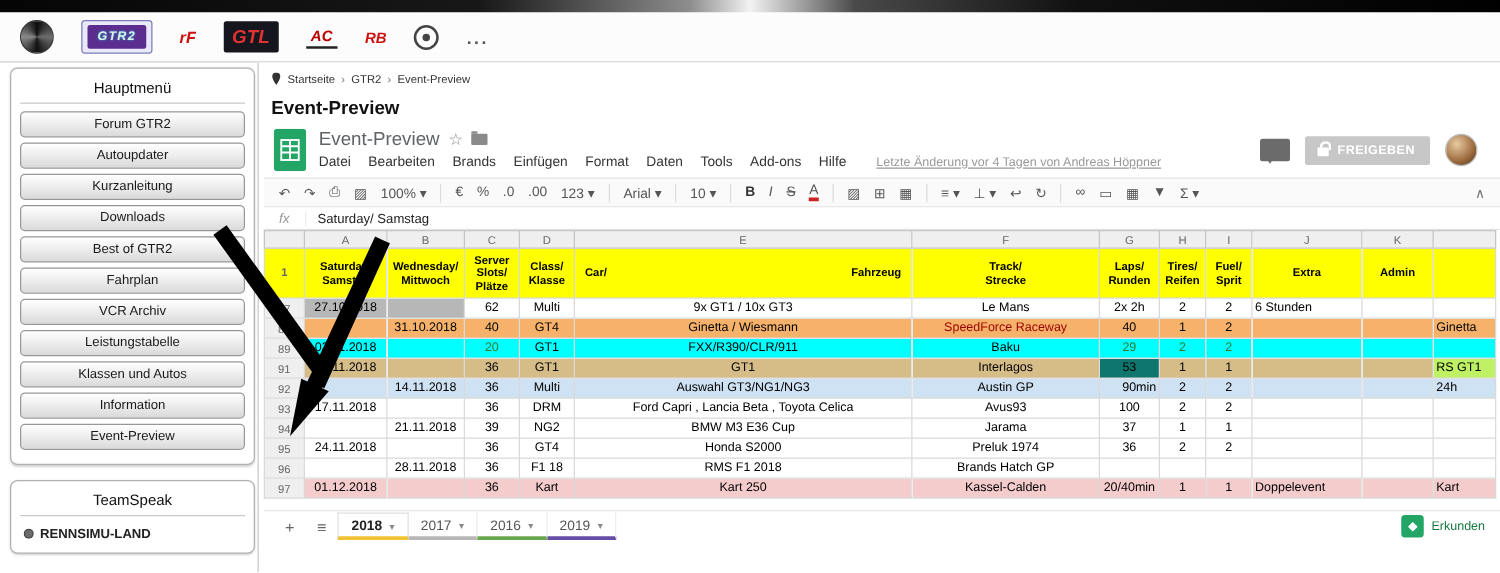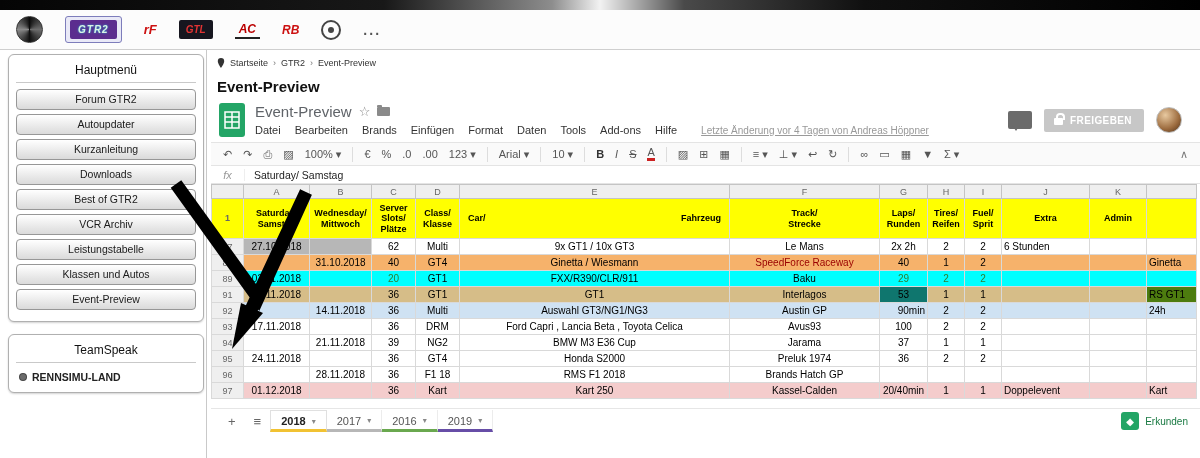--- a/index.html
+++ b/index.html
@@ -11,21 +11,21 @@
   .banner { height:10px; background:linear-gradient(90deg,#050505 0%,#181818 32%,#8d8d8d 46%,#f2f2f2 50%,#4a4a4a 57%,#101010 72%,#000 100%); }
 
   
   .logo-bar { height:40px; background:#fcfcfc; border-bottom:1px solid #cfcfcf; display:flex; align-items:center; gap:22px; padding-left:16px; }
   .logo-frame { display:flex; align-items:center; justify-content:center; }
   .logo-frame.selected { border:1px solid #7d7dbb; background:#e9e9f7; padding:3px 4px; border-radius:3px; }
   .logo-tile { display:flex; align-items:center; justify-content:center; font-weight:bold; }
   .style-spiral { width:27px; height:27px; border-radius:50%; background:conic-gradient(#0c0c0c,#6d6d6d,#101010,#8a8a8a,#0c0c0c); border:1px solid #333; }
   .style-gtr2 { background:#5b2d8f; color:#d9f3e4; font-size:10px; font-style:italic; letter-spacing:1px; padding:4px 8px; border-radius:2px; text-shadow:0 0 2px #2bd; }
   .style-rfactor { color:#cc1111; font-style:italic; font-size:13px; }
-  .style-gtl { background:#16161f; color:#e23333; font-size:10px; font-style:italic; padding:4px 7px; border-radius:2px; }
+  .style-gtl { background:#16161f; color:#e23333; font-size:15px; font-style:italic; padding:4px 7px; border-radius:2px; }
   .style-ac { color:#bb0000; font-style:italic; font-size:12px; border-bottom:2px solid #222; padding:1px 4px; }
   .style-rbr { color:#cc1111; font-style:italic; font-size:12px; }
   .style-wheel { width:20px; height:20px; border:2px solid #444; border-radius:50%; position:relative; }
   .style-wheel::after { content:''; position:absolute; left:5px; top:5px; width:6px; height:6px; background:#444; border-radius:50%; }
   .style-more { color:#555; font-size:14px; letter-spacing:2px; }
 
   
   .sidebar { position:absolute; left:8px; top:54px; width:196px; }
   .side-box { border:1px solid #b0b0b0; border-radius:6px; background:#fff; padding:5px 7px 7px; margin-bottom:12px; box-shadow:0 1px 2px rgba(0,0,0,.18); }
   .side-title { text-align:center; font-weight:normal; font-size:12px; color:#111; padding:3px 0 5px; border-bottom:1px solid #c9c9c9; margin-bottom:6px; }
@@ -127,23 +127,25 @@
 
   <aside class="sidebar">
     <div class="side-box">
       <div class="side-title">Hauptmenü</div>
       <div id="main-menu-items">
           <div class="menu-btn">Forum GTR2</div>
           <div class="menu-btn">Autoupdater</div>
           <div class="menu-btn">Kurzanleitung</div>
           <div class="menu-btn">Downloads</div>
           <div class="menu-btn">Best of GTR2</div>
+          <div class="menu-btn">Fahrplan</div>
           <div class="menu-btn">VCR Archiv</div>
           <div class="menu-btn">Leistungstabelle</div>
           <div class="menu-btn">Klassen und Autos</div>
+          <div class="menu-btn">Information</div>
           <div class="menu-btn">Event-Preview</div>
         </div>
     </div>
     <div class="side-box">
       <div class="side-title">TeamSpeak</div>
       <div id="teamspeak-items">
           <div class="ts-item bold">
             <span class="dot" style="background: rgb(107, 107, 107);"></span>
             <span>RENNSIMU-LAND</span>
           </div>
@@ -357,21 +359,21 @@
               <td style="background: rgb(214, 189, 136);"></td>
               <td style="background: rgb(214, 189, 136);">36</td>
               <td style="background: rgb(214, 189, 136);">GT1</td>
               <td style="background: rgb(214, 189, 136);">GT1</td>
               <td style="background: rgb(214, 189, 136);">Interlagos</td>
               <td style="background: #0f766e;">53</td>
               <td style="background: rgb(214, 189, 136);">1</td>
               <td style="background: rgb(214, 189, 136);">1</td>
               <td class="left" style="background: rgb(214, 189, 136);"></td>
               <td class="left" style="background: rgb(214, 189, 136);"></td>
-              <td class="left" style="background: #4d7c0f;">RS GT1</td>
+              <td class="left" style="background: #bef264;">RS GT1</td>
             </tr>
             <tr>
               <td class="rownum">92</td>
               <td style="background: rgb(207, 226, 243);"></td>
               <td style="background: rgb(207, 226, 243);">14.11.2018</td>
               <td style="background: rgb(207, 226, 243);">36</td>
               <td style="background: rgb(207, 226, 243);">Multi</td>
               <td style="background: rgb(207, 226, 243);">Auswahl GT3/NG1/NG3</td>
               <td style="background: rgb(207, 226, 243);">Austin GP</td>
               <td style="background: rgb(207, 226, 243); text-align: right;">90min</td>

